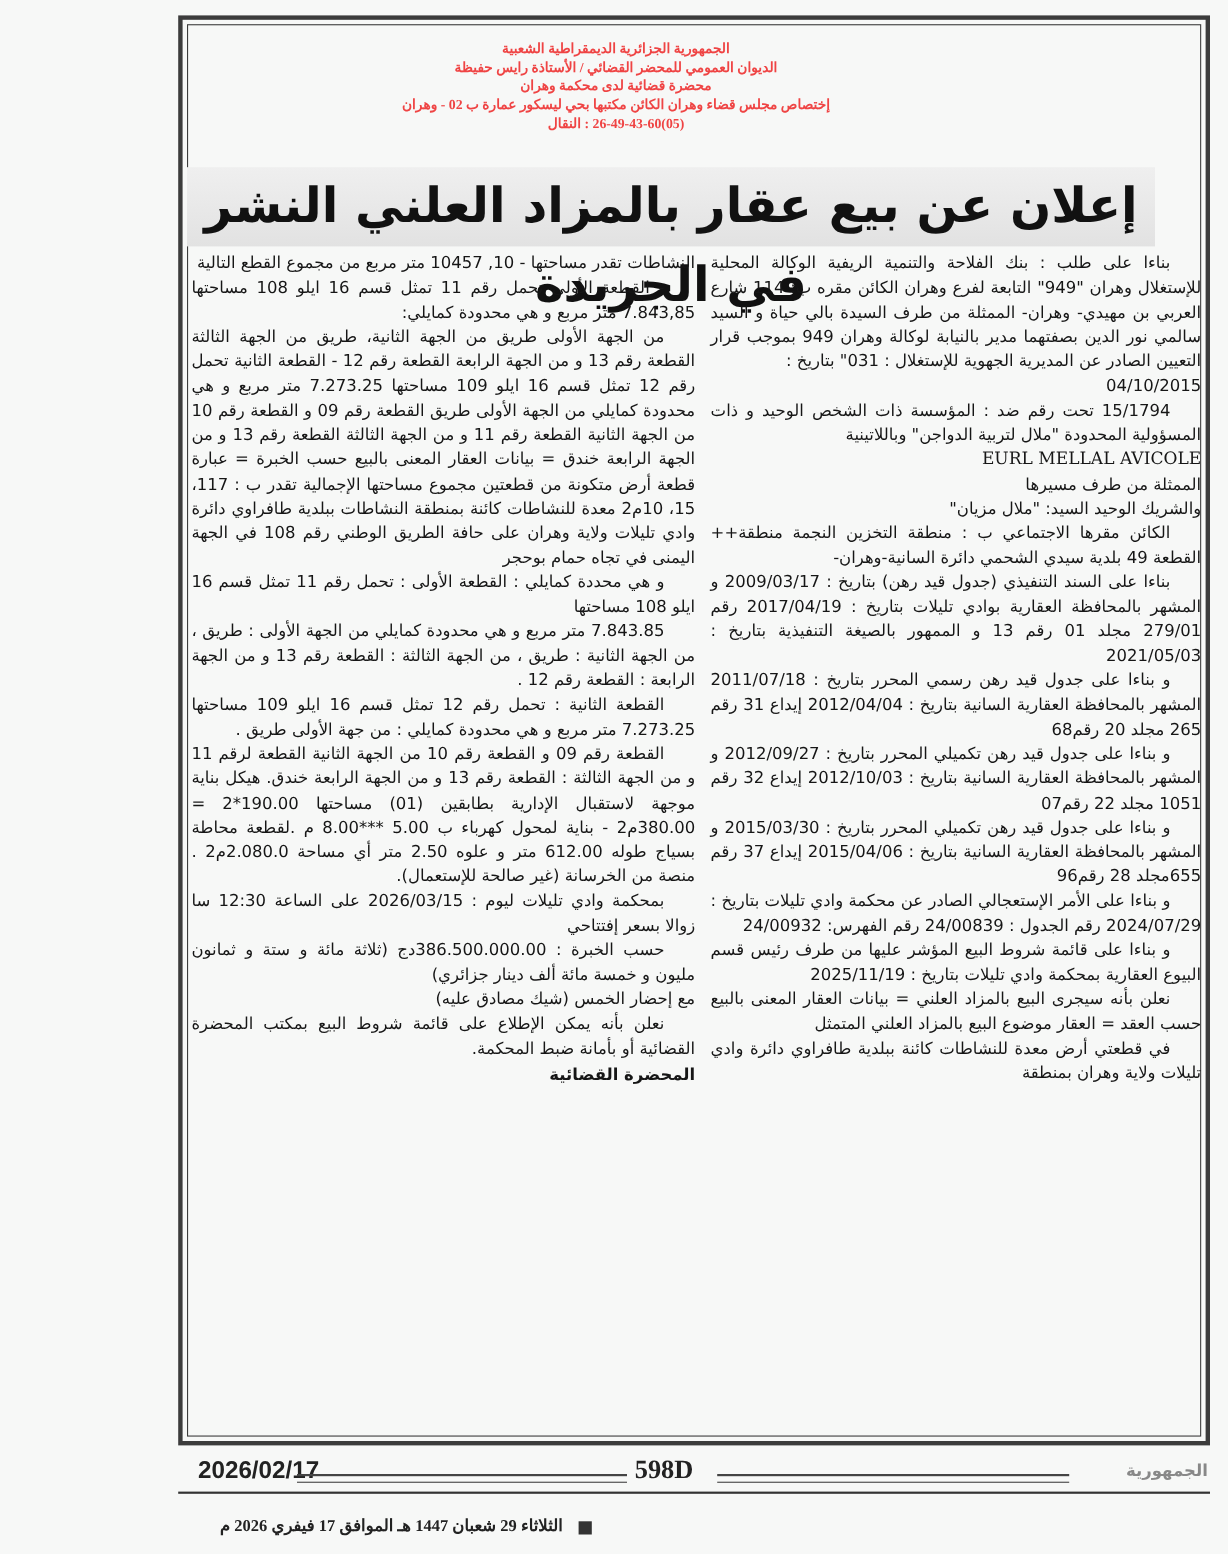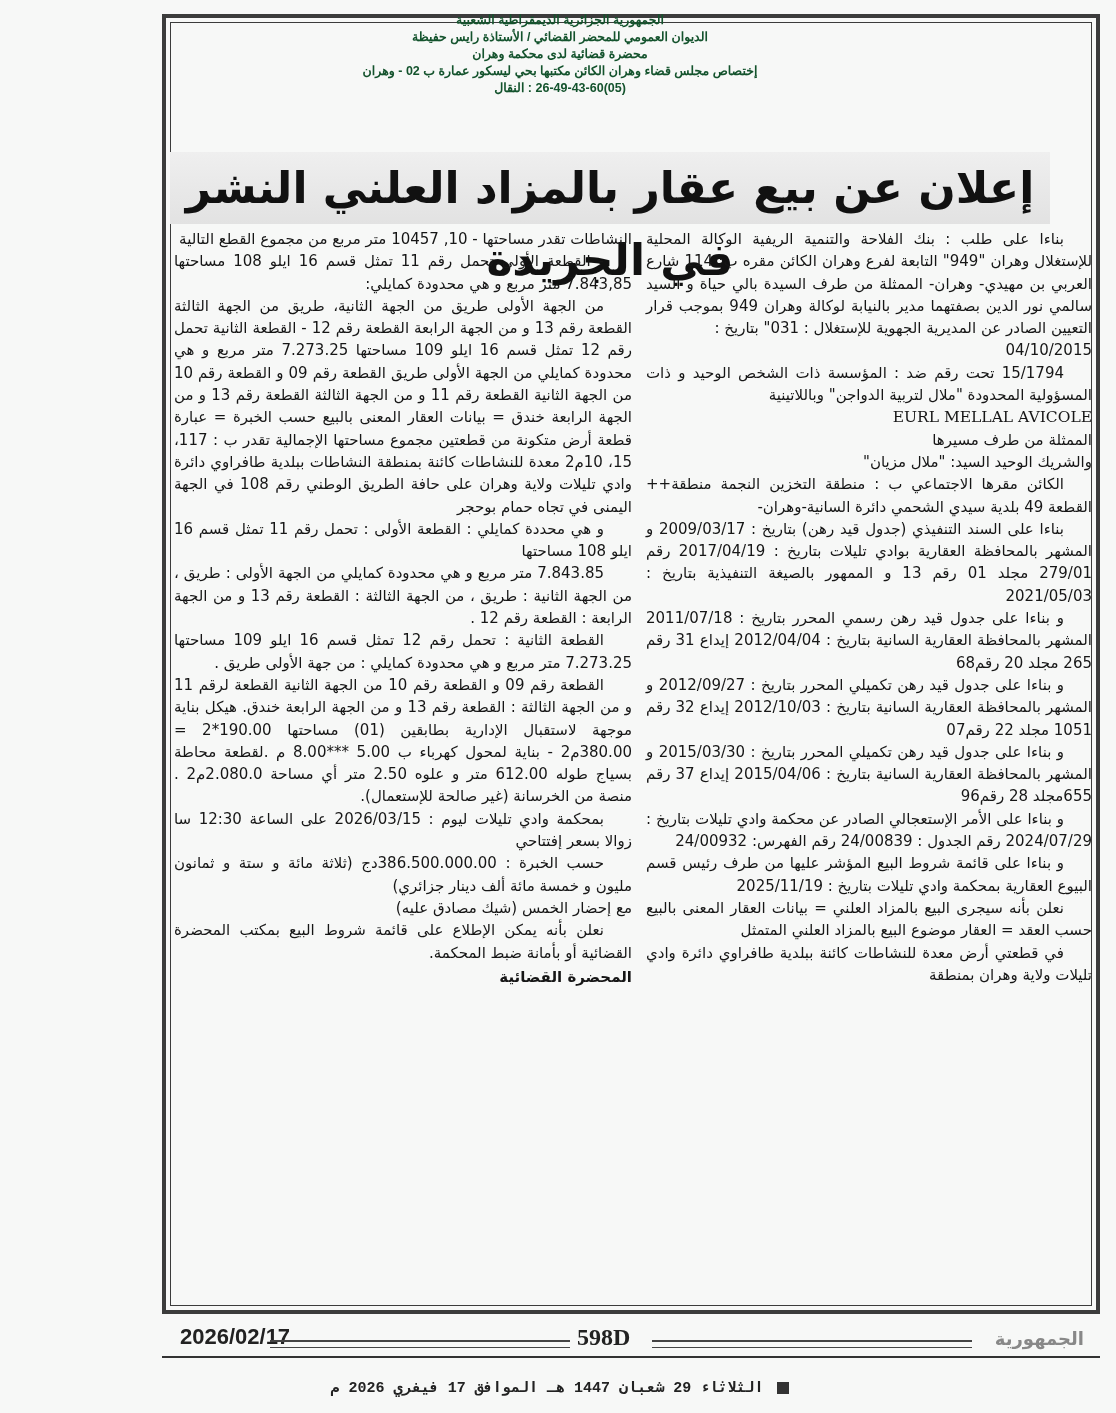--- a/index.html
+++ b/index.html
@@ -12,24 +12,24 @@
   }
   .frame {
     position: absolute; left: 162px; top: 14px; width: 938px; height: 1300px;
     border: 4px solid #3c3c3c; box-sizing: border-box;
   }
   .frame-inner {
     position: absolute; left: 4px; top: 4px; right: 4px; bottom: 4px;
     border: 1px solid #3c3c3c;
   }
   .header {
-    position: absolute; left: 180px; top: 12px; width: 760px;
+    position: absolute; left: 180px; top: 36px; width: 760px;
     direction: rtl; text-align: center;
-    font-family: Liberation Sans, sans-serif; font-weight: bold;
-    font-size: 12.5px; line-height: 17px; color: #14532d;
+    font-family: Liberation Serif, serif; font-weight: bold;
+    font-size: 12.5px; line-height: 17px; color: #ef4444;
   }
   .header div { white-space: nowrap; }
   .headline {
     position: absolute; left: 170px; top: 152px; width: 880px; height: 72px;
     direction: rtl; text-align: center;
     font-family: "DejaVu Sans", sans-serif; font-weight: bold;
     font-size: 44px; line-height: 72px; color: #111;
     background: linear-gradient(#efefef, #e2e2e2);
     letter-spacing: -1px;
   }
@@ -58,27 +58,27 @@
   }
   .footer-date {
     position: absolute; left: 18px; top: 2px;
     font-family: "Liberation Sans", sans-serif; font-weight: bold; font-size: 22px; color: #222; text-align: right;
   }
   .footer-page {
     position: absolute; left: 415px; top: 2px;
     font-family: "Liberation Serif", serif; font-weight: bold; font-size: 24px; color: #222;
   }
   .footer-logo {
-    position: absolute; right: 16px; top: 6px; direction: rtl;
-    font-family: "DejaVu Sans", sans-serif; font-size: 18px; color: #888; font-weight: bold;
+    position: absolute; right: 2px; top: 6px; direction: rtl;
+    font-family: "DejaVu Sans", sans-serif; font-size: 15px; color: #888; font-weight: bold;
   }
   .bottom-line {
     position: absolute; left: 200px; top: 1378px; width: 720px;
-    direction: rtl; text-align: center;
-    font-family: Liberation Mono, monospace; font-weight: bold; font-size: 15px; color: #222;
+    direction: rtl; text-align: left;
+    font-family: Liberation Serif, serif; font-weight: bold; font-size: 15px; color: #222;
   }
   .bullet-sq {
     display: inline-block; width: 12px; height: 12px; background: #333;
     margin-left: 14px; vertical-align: middle;
   }
 </style>
 </head>
 <body>
 
 <div class="frame">

